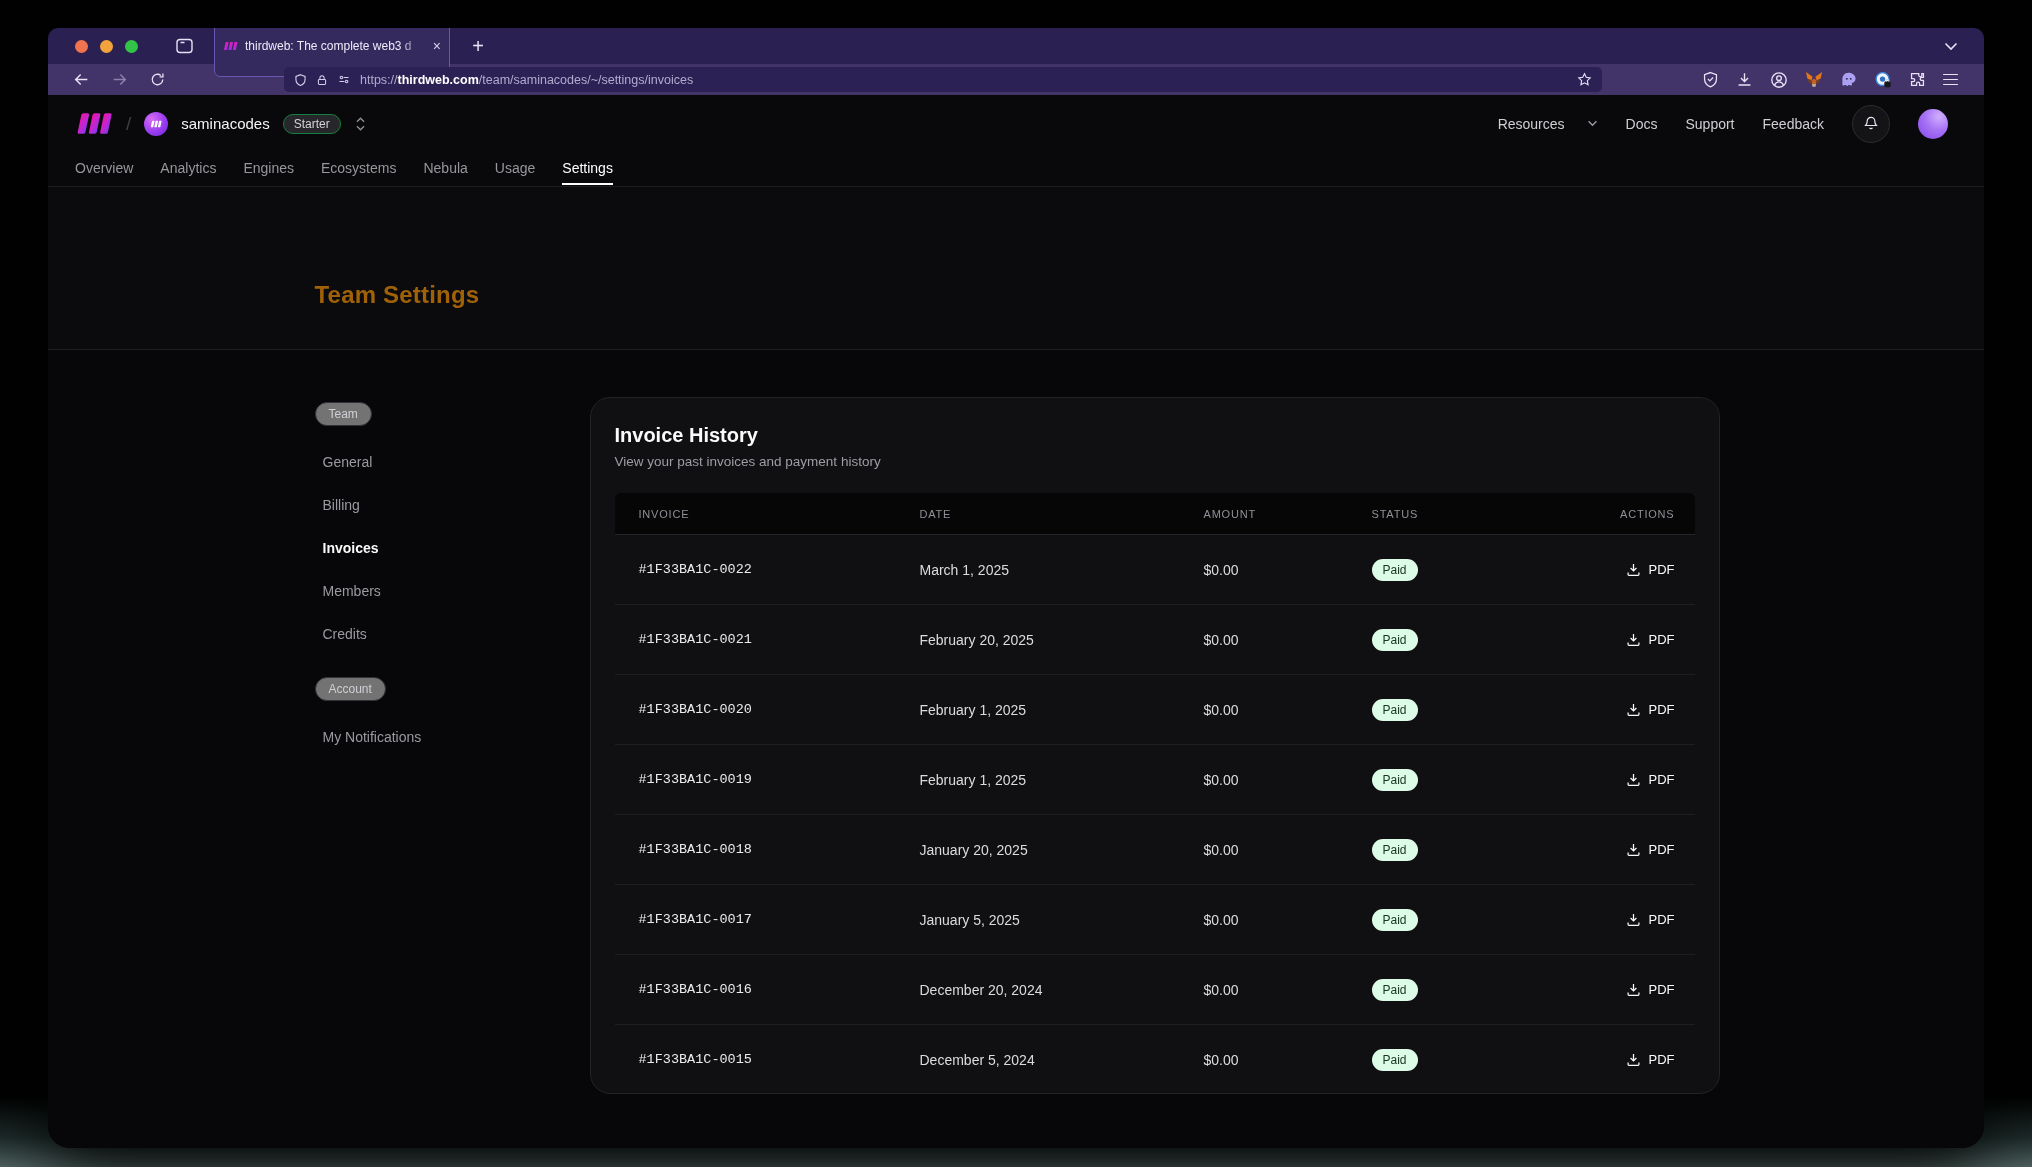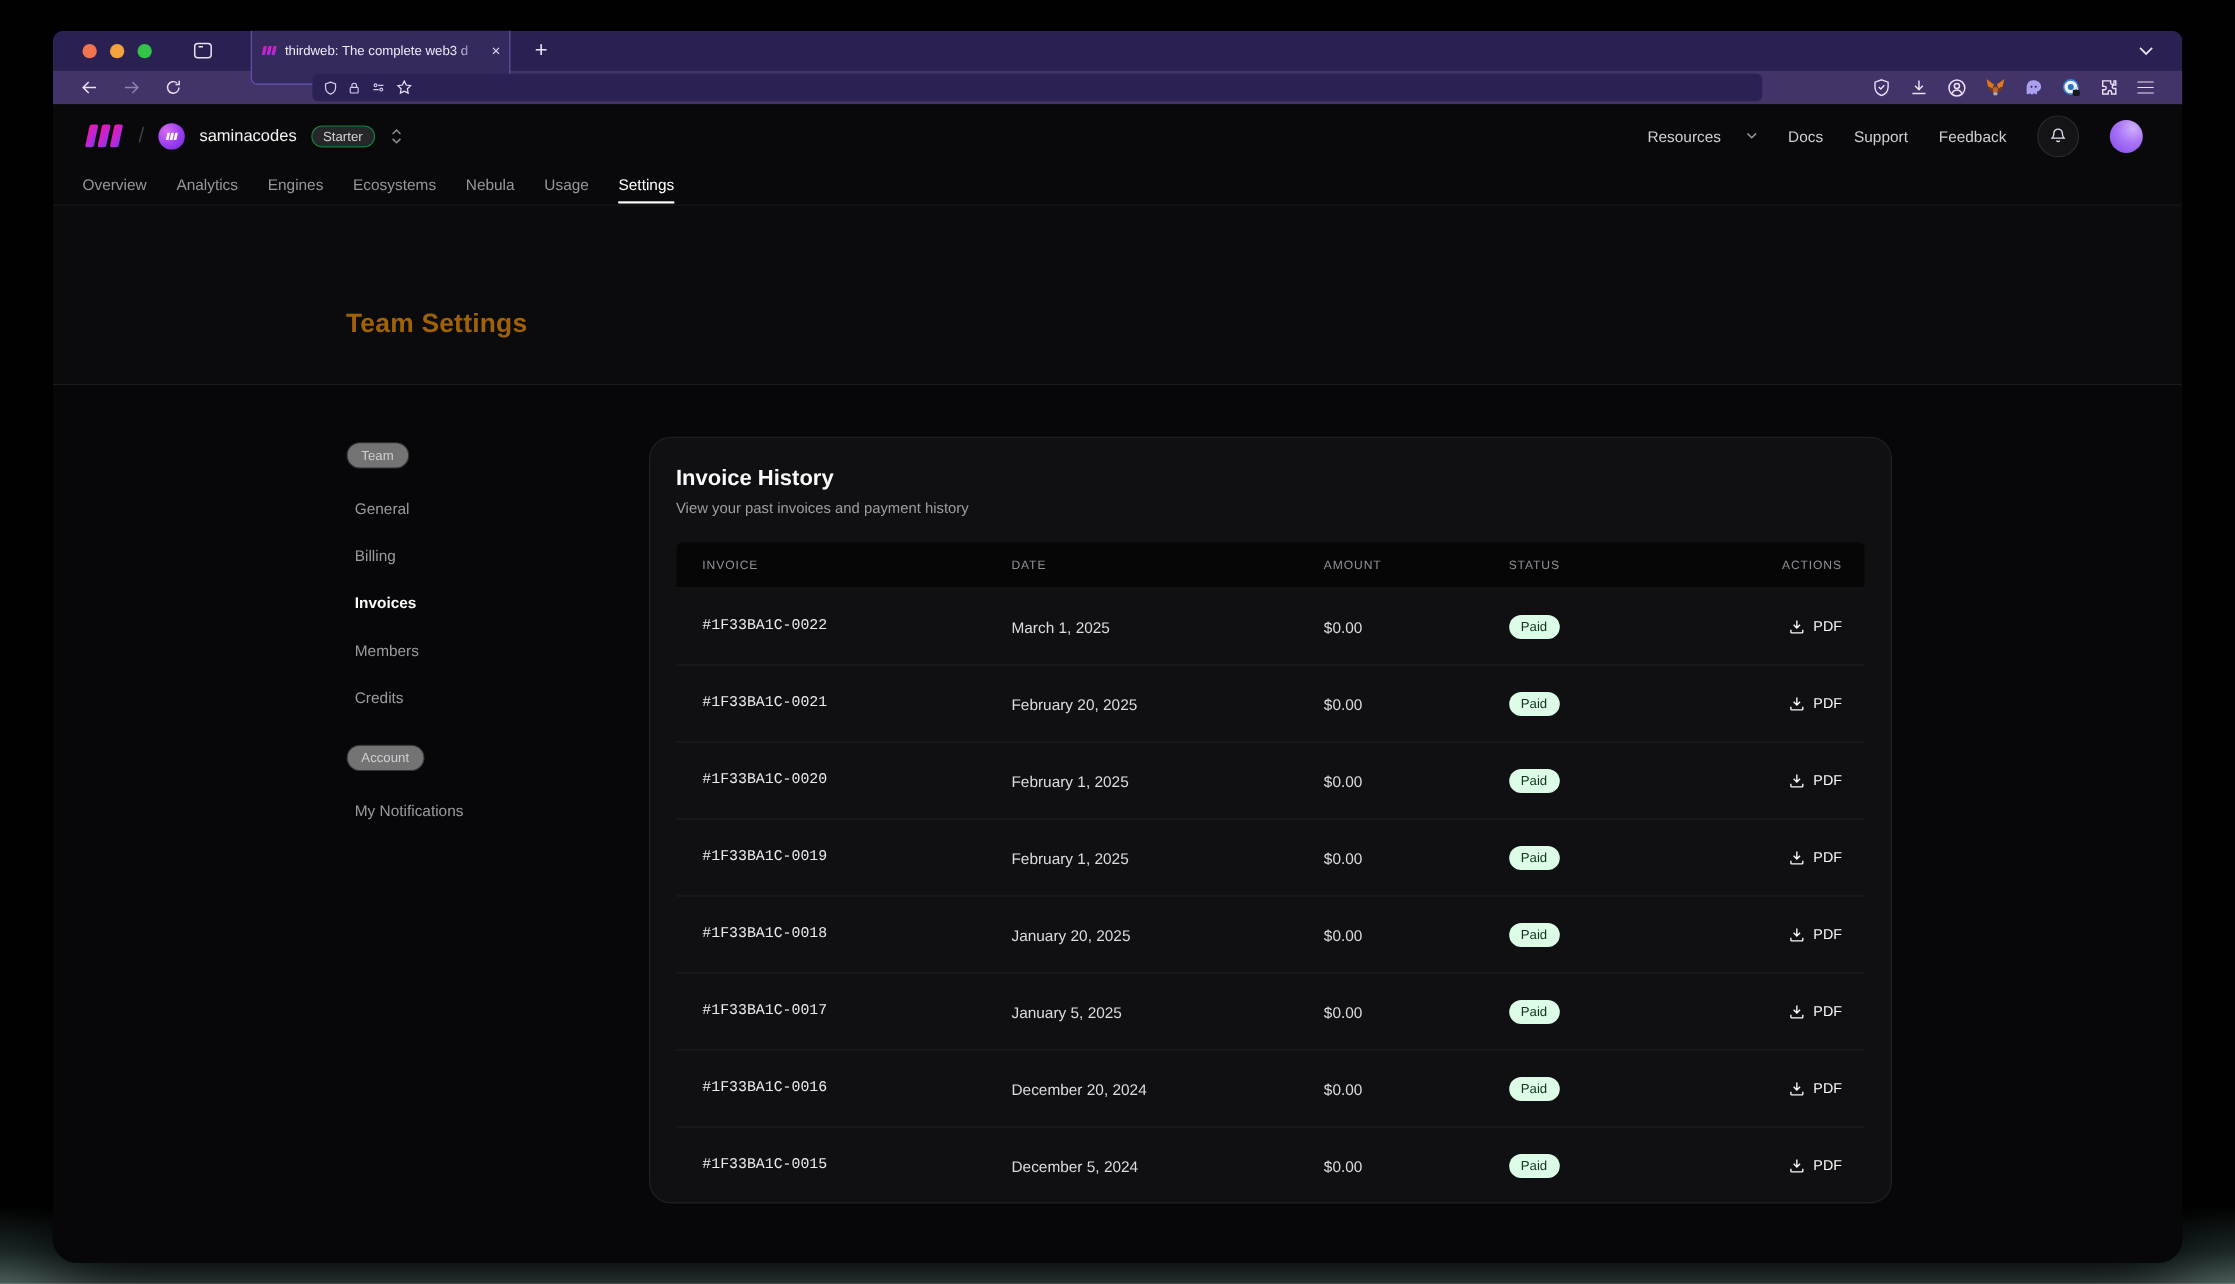--- a/index.html
+++ b/index.html
@@ -14,21 +14,21 @@
     background:#070709;box-shadow:0 25px 70px rgba(0,0,0,.85);
   }
   
   .tabstrip{height:36px;background:#2a2052;display:flex;align-items:center;}
   .traffic{display:flex;gap:12px;margin-left:27px;}
   .traffic span{width:13px;height:13px;border-radius:50%;display:block;}
   .tl-close{background:#f0744f;} .tl-min{background:#f2a33c;} .tl-max{background:#33c348;}
   .chrome-icon{display:flex;align-items:center;justify-content:center;color:#e8e2f7;}
   .chrome-icon svg{display:block;}
   .sidebar-toggle{margin-left:32px;width:28px;height:26px;border-radius:5px;}
-  .btab{margin-left:30px;width:218px;height:27px;border-radius:6px;background:#352a5e;
+  .btab{margin-left:16px;width:218px;height:27px;border-radius:6px;background:#352a5e;
     border:1px solid #6a55b2;display:flex;align-items:center;padding:16px 8px;gap:7px;}
   .btab-title{flex:1;font-size:12px;color:#efeaf9;white-space:nowrap;overflow:hidden;
     -webkit-mask-image:linear-gradient(90deg,#000 85%,transparent);mask-image:linear-gradient(90deg,#000 85%,transparent);}
   .btab-close{color:#d9d2ee;font-size:14px;line-height:1;cursor:default;}
   .newtab{margin-left:14px;color:#e8e2f7;font-size:20px;font-weight:300;width:28px;height:26px;
     display:flex;align-items:center;justify-content:center;border-radius:5px;}
   .tabstrip-right{margin-left:auto;margin-right:26px;}
   .toolbar{height:31px;background:#423369;display:flex;align-items:center;padding:0 0 0 18px;}
   .navbtn{width:30px;height:26px;border-radius:5px;}
   .navbtn + .navbtn{margin-left:8px;}
@@ -175,20 +175,21 @@
           </svg>
       </span>
       <span class="chrome-icon">
         <svg width="14" height="13" viewBox="0 0 20 20" fill="none" stroke="currentColor" stroke-width="1.6">
             <circle cx="6" cy="7" r="2"></circle>
             <path d="M9.5 7H17"></path>
             <path d="M3 13h7.5"></path>
             <circle cx="14" cy="13" r="2"></circle>
           </svg>
       </span>
+      <span class="urltext"><span>https://</span><b>thirdweb.com</b><span>/team/saminacodes/~/settings/invoices</span></span>
       <span class="chrome-icon">
         <svg width="15" height="15" viewBox="0 0 20 20" fill="none" stroke="#e8e2f7" stroke-width="1.5">
             <path d="M10 2.3l2.35 4.8 5.3.77-3.83 3.73.9 5.27L10 14.4l-4.72 2.47.9-5.27L2.35 7.87l5.3-.77L10 2.3z"></path>
           </svg>
       </span>
     </div>
     <div class="toolbar-icons">
       <span class="chrome-icon">
         <svg width="17" height="17" viewBox="0 0 20 20" fill="none" stroke="#e8e2f7" stroke-width="1.5">
             <path d="M10 1.8l7 2.6v5c0 4.6-2.8 7.6-7 9.2-4.2-1.6-7-4.6-7-9.2v-5l7-2.6z"></path>

